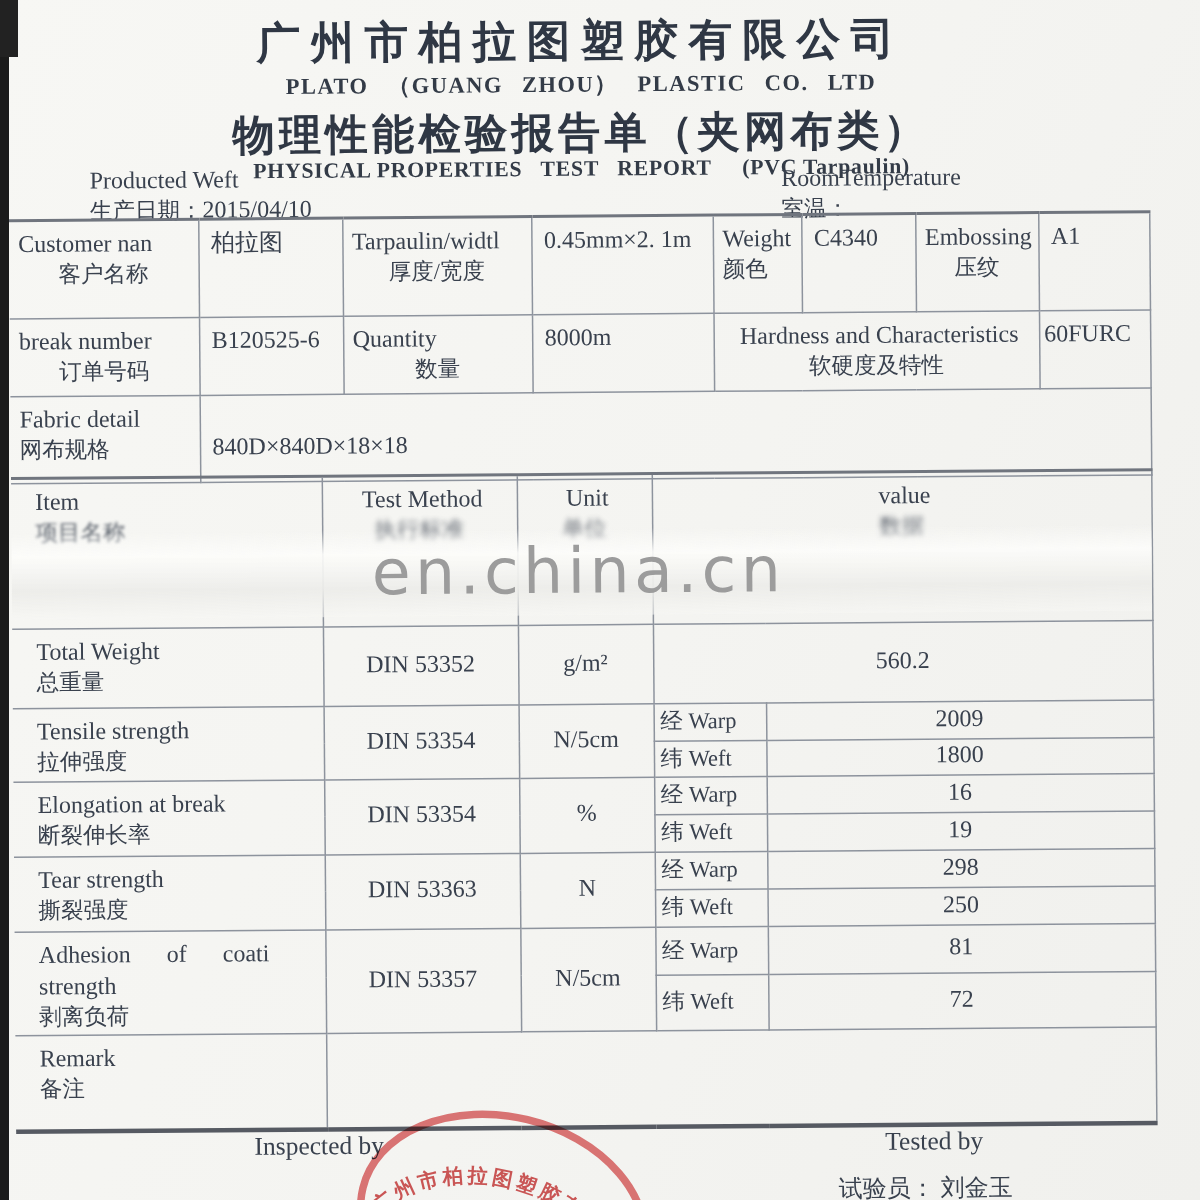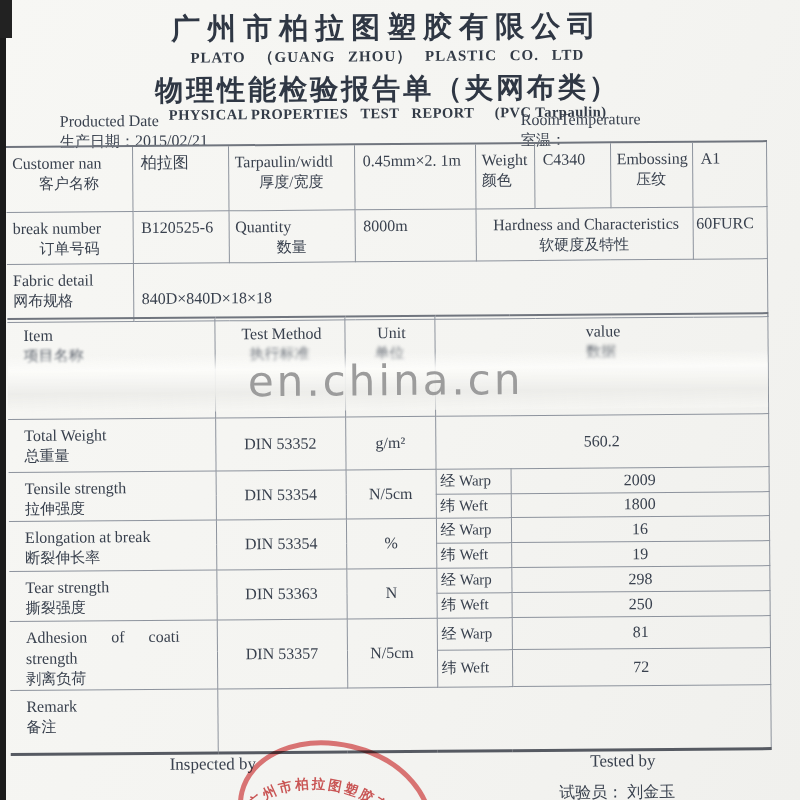--- a/index.html
+++ b/index.html
@@ -73,22 +73,22 @@
 <div class="edge-nub"></div>
 
 <div class="doc">
 
   <div class="cn-title">广州市柏拉图塑胶有限公司</div>
   <div class="en-sub1">PLATO （GUANG ZHOU） PLASTIC CO. LTD</div>
   <div class="cn-title2">物理性能检验报告单（夹网布类）</div>
   <div class="en-sub2">PHYSICAL PROPERTIES   TEST   REPORT     (PVC Tarpaulin)</div>
 
   <div class="meta-left">
-    <span>Producted Date</span><br>
-    <span class="meta-cn">生产日期：</span><span>2015/02/21</span>
+    <span>Producted Weft</span><br>
+    <span class="meta-cn">生产日期：</span><span>2015/04/10</span>
   </div>
   <div class="meta-right">
     <span>RoomTemperature</span><br>
     <span class="meta-cn">室温：</span><span></span>
   </div>
 
   <table class="t-info">
     <colgroup>
       <col style="width:126px">
         <col style="width:96px">

